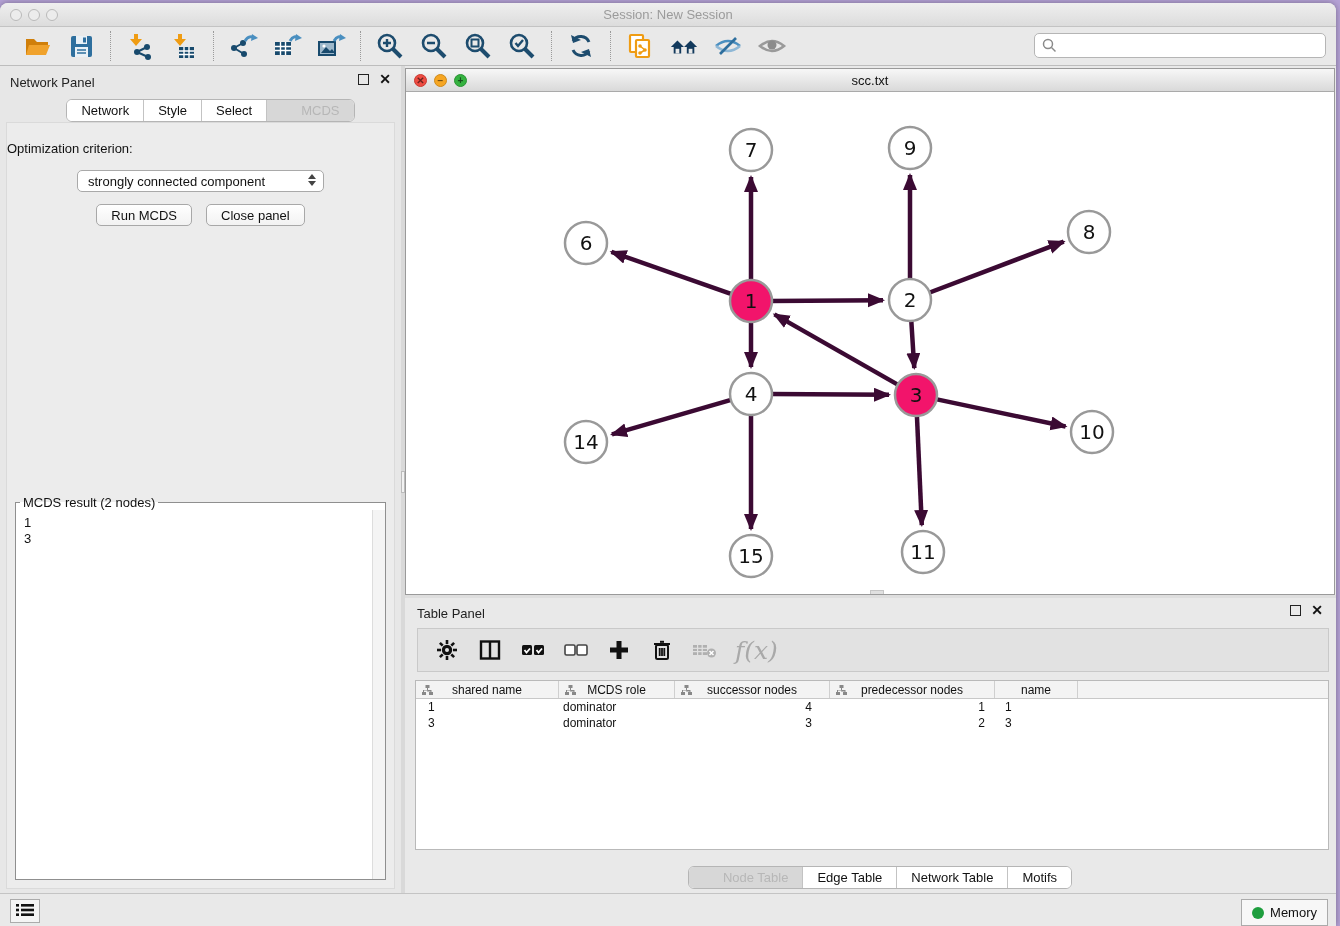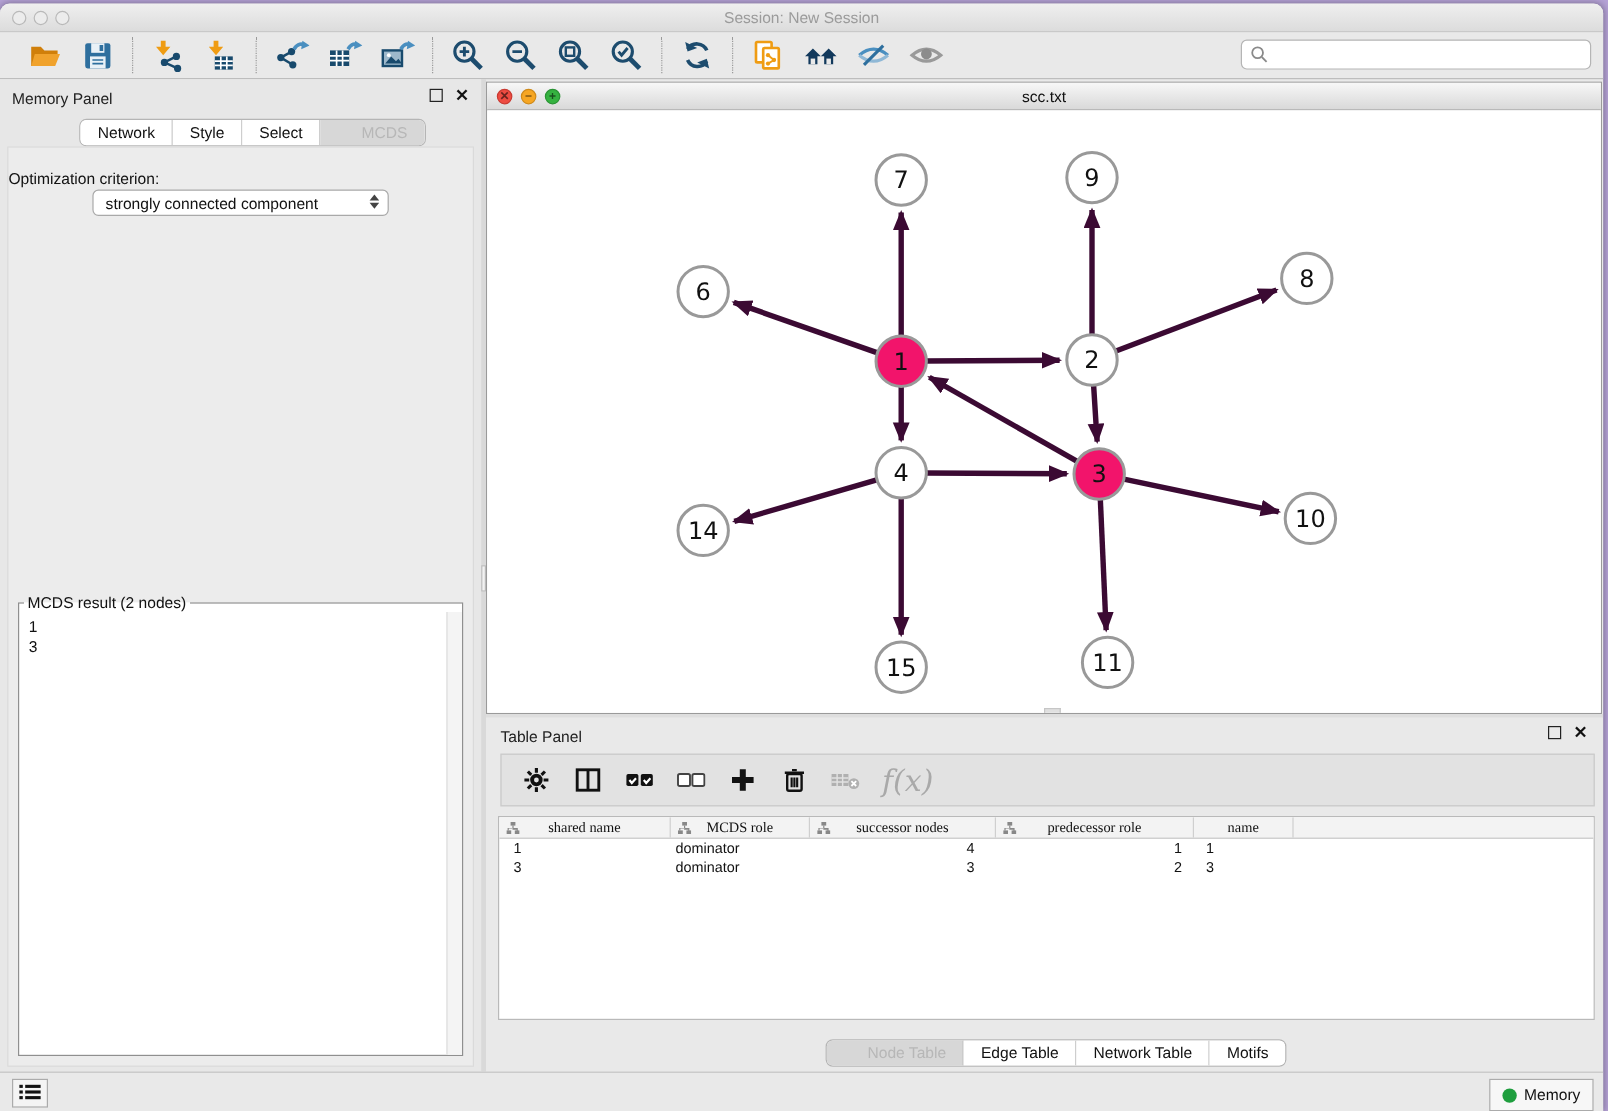--- a/index.html
+++ b/index.html
@@ -34,21 +34,21 @@
 
   .tabs-row { position:absolute; left:0; right:0; display:flex; justify-content:center;margin-left:20px; }
   .cp-tabs { top:33px; }
   .seg { display:flex; border:1px solid #b5b5b5; border-radius:6px; overflow:hidden; background:#fff; }
   .seg .tab { padding:3px 14px; font-size:13px; background:#fff; color:#111; border-right:1px solid #c3c3c3; cursor:default; }
   .seg .tab:last-child { border-right:none; }
   .seg .tab.selected { background:#d7d7d7; color:#b7b7b7;padding-left:34px; }
 
   .cp-content { position:absolute; left:6px; right:6px; top:56px; bottom:4px; background:#ececec; border:1px solid #dadada; }
   .opt-label { margin-top:18px; font-size:13px; color:#111; }
-  .select-box { position:relative; margin:2px auto 0 auto; width:247px; height:22px; background:#fff; border:1px solid #a9a9a9; border-radius:5px; display:flex; align-items:center; padding-left:10px; font-size:13px; }
+  .select-box { position:relative; margin:14px auto 0 auto; width:247px; height:22px; background:#fff; border:1px solid #a9a9a9; border-radius:5px; display:flex; align-items:center; padding-left:10px; font-size:13px; }
   .stepper { position:absolute; right:7px; top:3px; display:flex; flex-direction:column; gap:2px; }
   .stepper i { width:0; height:0; border-left:4px solid transparent; border-right:4px solid transparent; display:block; }
   .stepper .up { border-bottom:5px solid #444; }
   .stepper .dn { border-top:5px solid #444; }
   .btn-row { display:flex; justify-content:center; gap:14px; margin-top:12px; }
   .btn { height:22px; padding:0 14px; background:linear-gradient(#ffffff,#f2f2f2); border:1px solid #a8a8a8; border-radius:5px; font-size:13px; display:flex; align-items:center; }
 
   .result-box { position:absolute; left:8px; right:8px; top:372px; bottom:8px; border:1px solid #8f8f8f; background:#fff; }
   .result-box legend { font-size:13px; color:#111; margin-left:4px; padding:0 3px; background:transparent; }
   fieldset.result-box { padding:0; }
@@ -73,21 +73,21 @@
 
   
   .table-panel { position:absolute; left:405px; right:1px; top:532px; bottom:0; background:#e9e9e9; }
   .tp-head-title { position:absolute; left:12px; top:8px; font-size:13px; color:#222; }
   .tp-btns { position:absolute; right:12px; top:7px; display:flex; gap:10px; align-items:center; }
   .tp-toolbar { position:absolute; left:12px; right:6px; top:30px; height:44px; background:#e2e2e2; border:1px solid #c9c9c9; display:flex; align-items:center; gap:17px; padding-left:16px; }
   .tp-toolbar .tb-icon { width:26px; height:26px; }
   .fx-label { font-family:"DejaVu Serif", serif; font-style:italic; font-size:25px; color:#a9a9a9; }
   .tp-table { position:absolute; left:10px; right:6px; top:82px; height:170px; background:#fff; border:1px solid #b9b9b9; overflow:hidden; }
   .thead { display:flex; height:18px; background:#f3f3f3; border-bottom:1px solid #c8c8c8; }
-  .th { position:relative; display:flex; align-items:center; justify-content:center; border-right:1px solid #cfcfcf; font-size:12px; color:#111;font-family:Liberation Serif, serif; }
+  .th { position:relative; display:flex; align-items:center; justify-content:center; border-right:1px solid #cfcfcf; font-size:12px; color:#111; }
   .th .ns-icon { position:absolute; left:6px; top:4px; }
   .trow { display:flex; height:16px; }
   .td { font-size:12px; line-height:16px; white-space:nowrap; overflow:hidden; }
   .tp-tabs { bottom:4px; }
 
   
   .statusbar { position:absolute; left:0; bottom:0; right:0; height:33px; background:#e9e9e9; border-top:1px solid #c4c4c4; }
   .sb-left-btn { position:absolute; left:10px; top:5px; width:30px; height:24px; background:#f4f4f4; border:1px solid #ababab; display:flex; align-items:center; justify-content:center; }
   .memory-btn { position:absolute; right:8px; top:5px; height:27px; padding:0 10px; background:#f7f7f7; border:1px solid #ababab; display:flex; align-items:center; gap:6px; font-size:13px; }
   .mem-dot { width:12px; height:12px; border-radius:50%; background:#1e9e3e; }
@@ -267,21 +267,21 @@
             <line x1="9.5" y1="9.5" x2="13.5" y2="13.5" stroke="#8a8a8a" stroke-width="1.5"></line>
           </svg>
       </span>
     </div>
   </div>
 
   <div class="workspace">
 
     <div class="control-panel">
       <div class="panel-head">
-        <span class="ph-title">Memory Panel</span>
+        <span class="ph-title">Network Panel</span>
         <span class="ph-btns">
           <span class="float-glyph"></span>
           <span class="close-glyph">✕</span>
         </span>
       </div>
       <div class="tabs-row cp-tabs">
         <div class="seg" id="cp-tabs">
             <div class="tab">Network</div>
             <div class="tab">Style</div>
             <div class="tab">Select</div>
@@ -289,20 +289,24 @@
           </div>
       </div>
       <div class="cp-content">
         <div class="opt-label">Optimization criterion:</div>
         <div class="select-box">
           <span>strongly connected component</span>
           <span class="stepper">
               <i class="up"></i>
               <i class="dn"></i>
             </span>
+        </div>
+        <div class="btn-row">
+          <div class="btn">Run MCDS</div>
+          <div class="btn">Close panel</div>
         </div>
         <fieldset class="result-box">
           <legend>MCDS result (2 nodes)</legend>
           <div class="result-inner" id="result-lines">
               <div>1</div>
               <div>3</div>
             </div>
           <div class="result-scroll"></div>
         </fieldset>
       </div>
@@ -483,21 +487,21 @@
             <div class="th" style="width: 165px;">
               <svg class="ns-icon" width="11" height="10" viewBox="0 0 11 10">
                 <g fill="#888">
                   <rect x="3.5" y="0" width="4" height="3"></rect>
                   <rect x="0" y="7" width="4" height="3"></rect>
                   <rect x="7" y="7" width="4" height="3"></rect>
                   <path d="M5 3h1v2.5H2v1.5H1V5h4z"></path>
                   <path d="M5.5 5h4v2.5h-1V6.5H5z"></path>
                 </g>
               </svg>
-              <span>predecessor role</span>
+              <span>predecessor nodes</span>
             </div>
             <div class="th" style="width: 83px;">
               <span>name</span>
             </div>
           </div>
         <div id="table-body">
             <div class="trow">
               <div class="td" style="width: 143px; text-align: left; padding: 0px 0px 0px 12px;">1</div>
               <div class="td" style="width: 116px; text-align: left; padding: 0px 0px 0px 4px;">dominator</div>
               <div class="td" style="width: 155px; text-align: right; padding: 0px 18px 0px 0px;">4</div>

